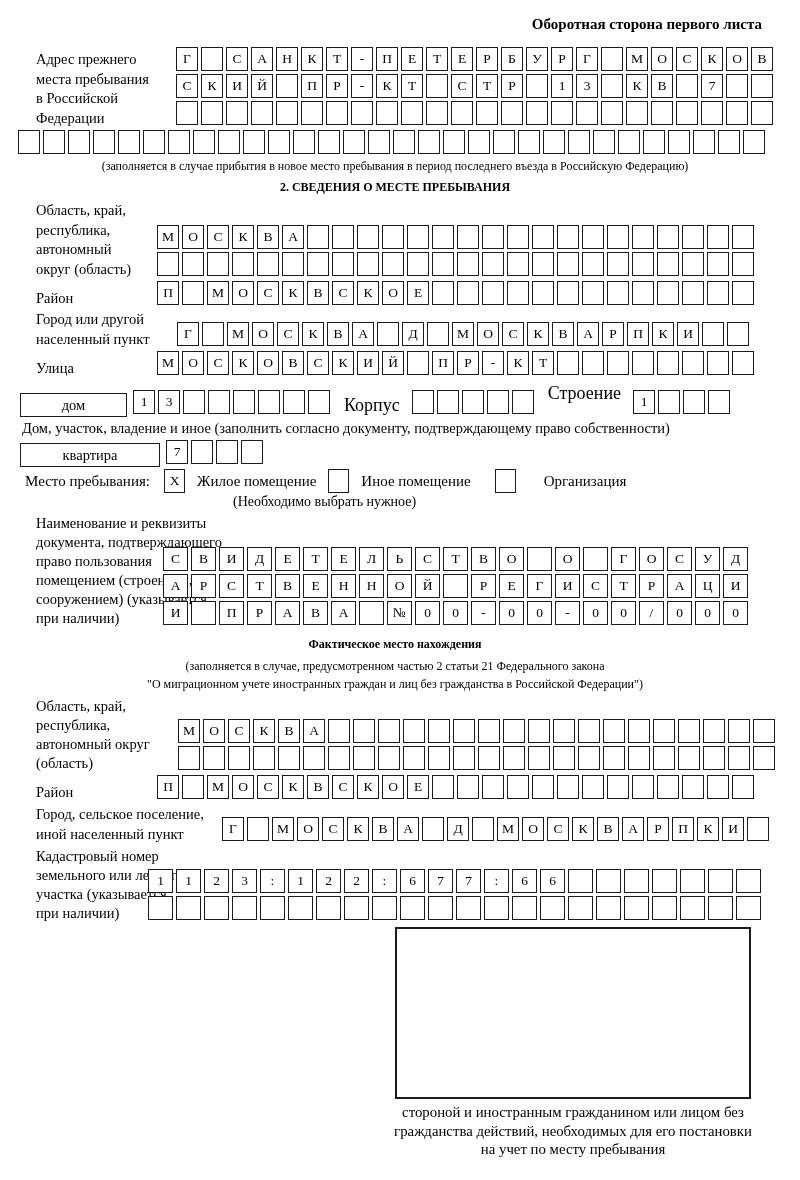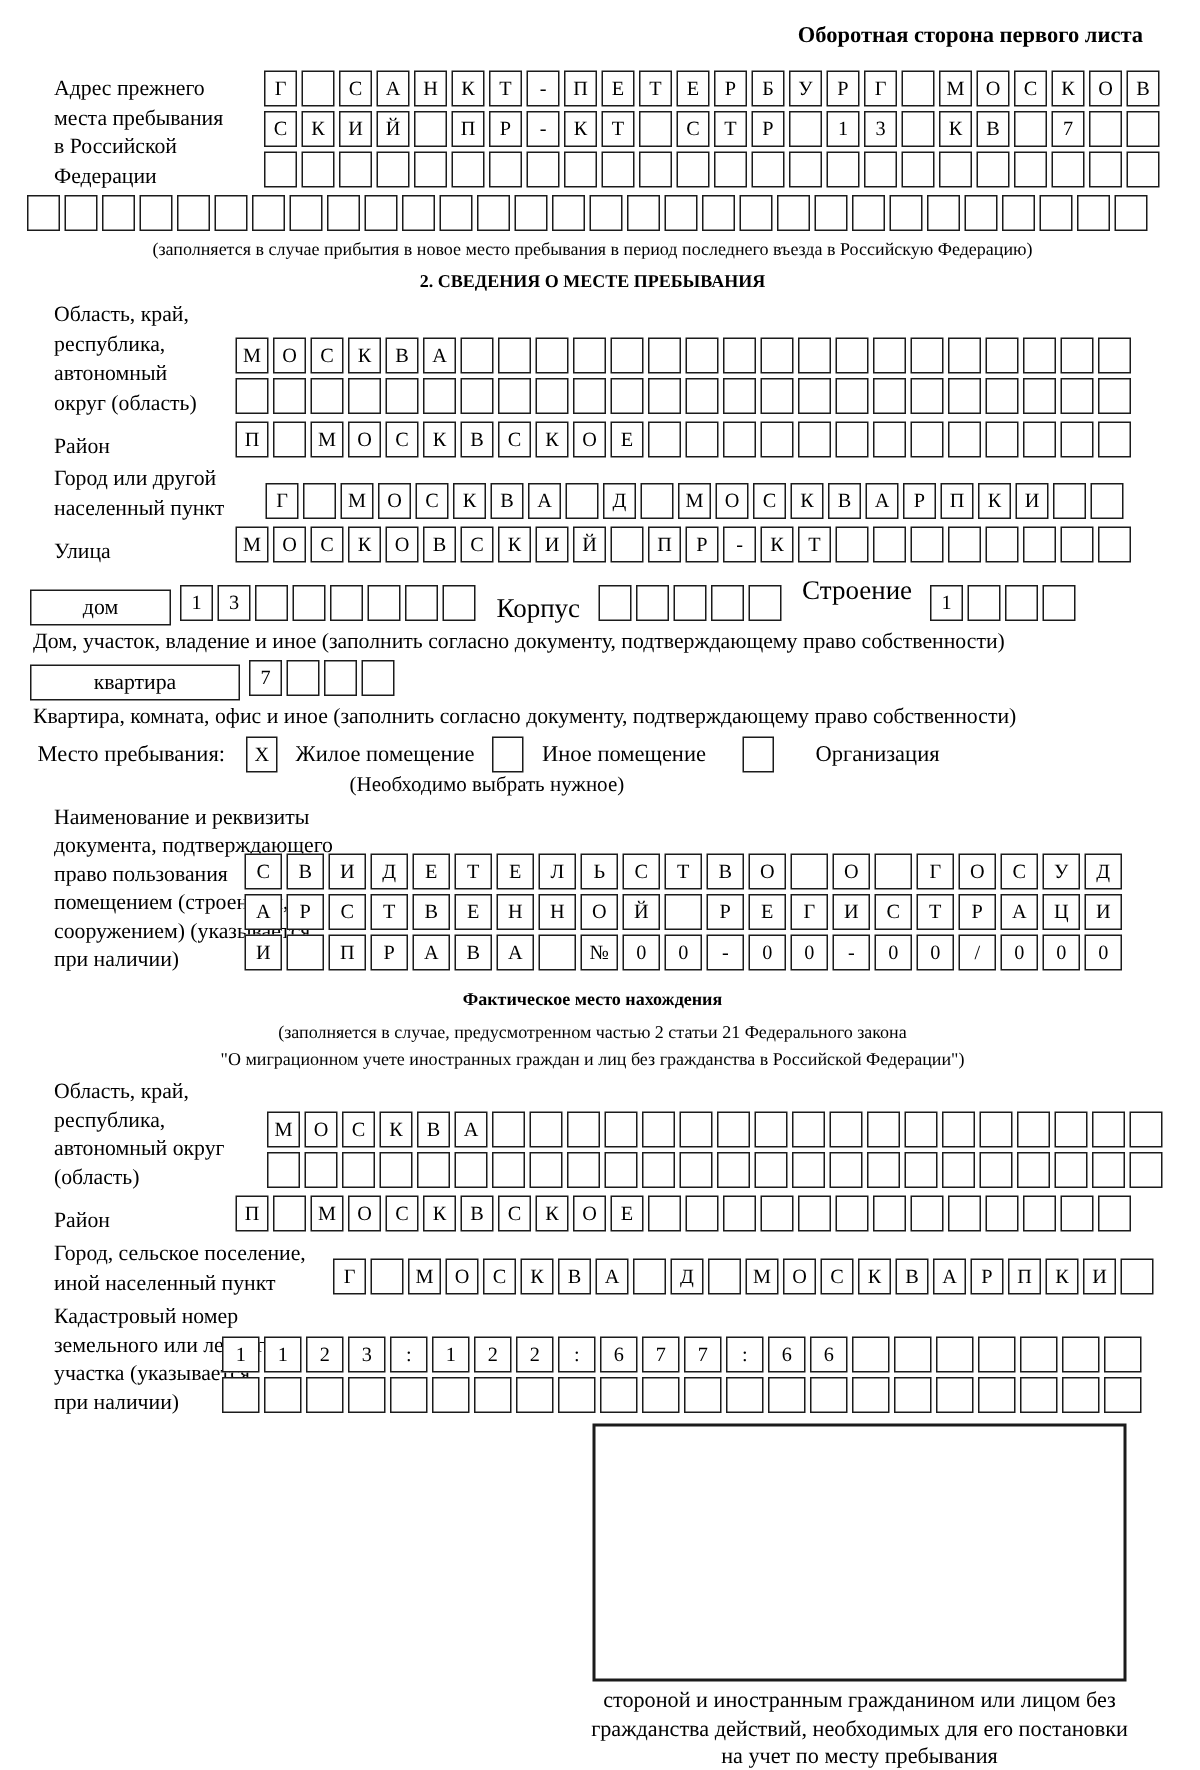--- a/index.html
+++ b/index.html
@@ -321,21 +321,21 @@
         <div class="cell"></div>
         <div class="cell"></div>
         <div class="cell"></div>
         <div class="cell"></div>
         <div class="cell"></div>
         <div class="cell"></div>
       </div>
   </div>
 
   <div class="frow mb2" style="margin-left:2px">
-    <div class="widebox" style="width:94px">дом</div>
+    <div class="widebox" style="width:107px">дом</div>
     <div class="cells" style="margin-left:6px">
         <div class="cell">1</div>
         <div class="cell">3</div>
         <div class="cell"></div>
         <div class="cell"></div>
         <div class="cell"></div>
         <div class="cell"></div>
         <div class="cell"></div>
         <div class="cell"></div>
       </div>
@@ -359,21 +359,20 @@
 
   <div class="frow mb2" style="margin-left:2px">
     <div class="widebox" style="width:140px">квартира</div>
     <div class="cells" style="margin-left:6px">
         <div class="cell">7</div>
         <div class="cell"></div>
         <div class="cell"></div>
         <div class="cell"></div>
       </div>
   </div>
-  <div class="caption-left mb4">Квартира, комната, офис и иное (заполнить согласно документу, подтверждающему право собственности)</div>
 
   <div class="frow stay-row">
     <div class="stay-lbl" style="margin-left:7px">Место пребывания:</div>
     <div class="cell cb" style="margin-left:14px">X</div>
     <div class="stay-lbl" style="margin-left:12px">Жилое помещение</div>
     <div class="cell cb" style="margin-left:12px"></div>
     <div class="stay-lbl" style="margin-left:12px">Иное помещение</div>
     <div class="cell cb" style="margin-left:24px"></div>
     <div class="stay-lbl" style="margin-left:28px">Организация</div>
   </div>

